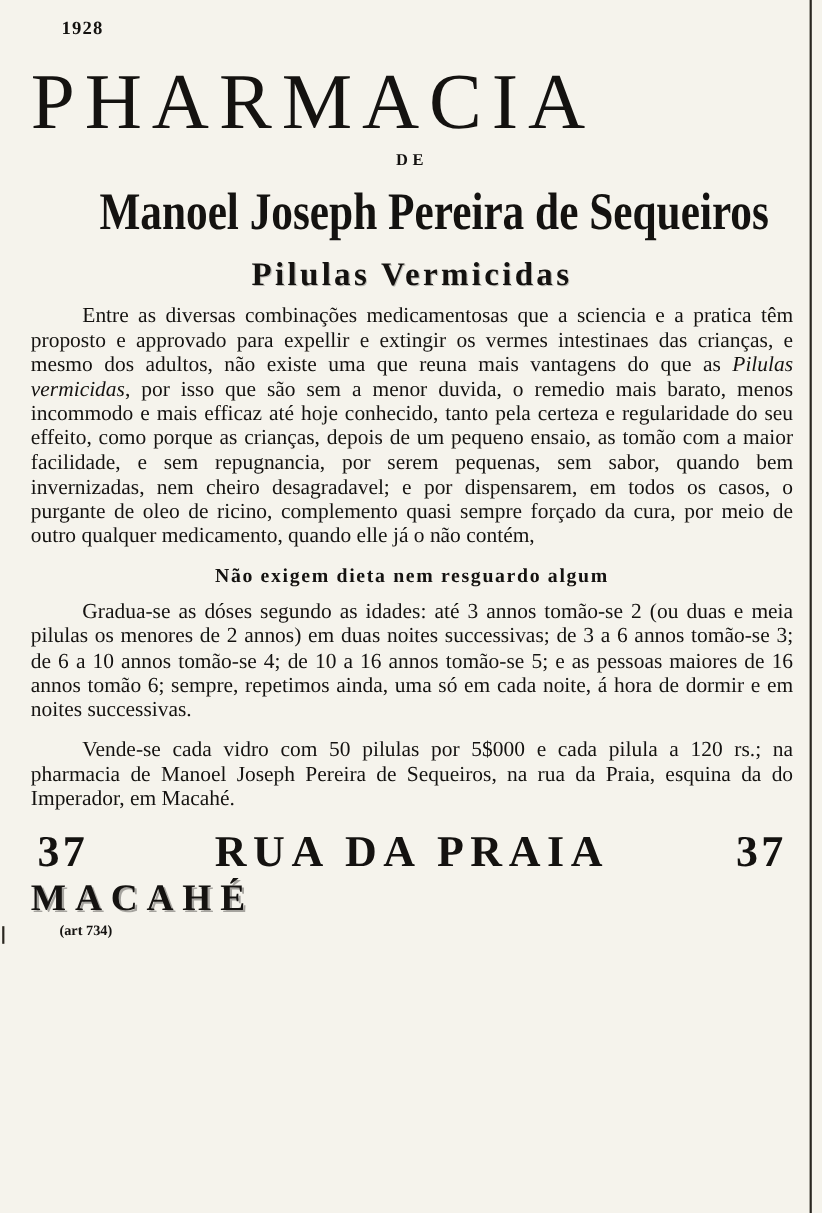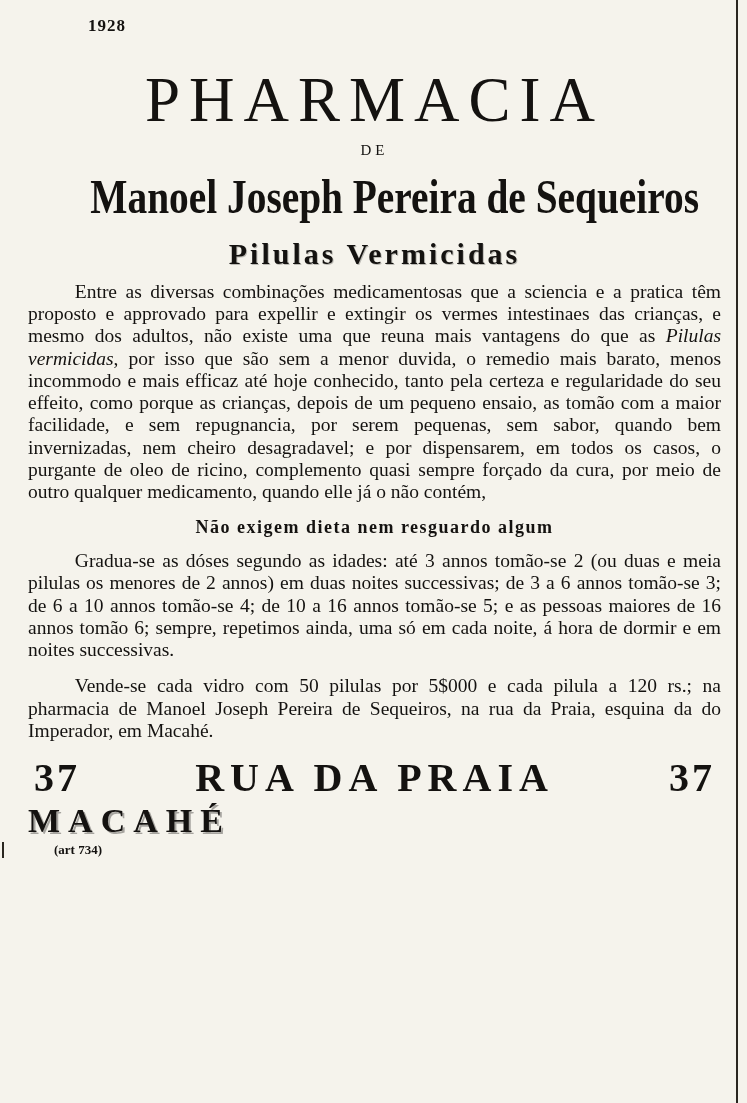--- a/index.html
+++ b/index.html
@@ -43,42 +43,40 @@
     height: 26px;
     margin-bottom: 8px;
   }
   .page-num {
     position: absolute;
     left: 28px;
     top: 2px;
     font-size: 17px;
     font-weight: bold;
     letter-spacing: 1px;
-    margin-left: 32px;
   }
   .running-head {
     display: block;
     text-align: center;
     font-size: 15px;
     font-weight: bold;
     letter-spacing: 3px;
     padding-top: 3px;
   }
   .main-title {
-    text-align: center;
-    font-size: 63px;
+    font-size: 72px;
     line-height: 1;
     letter-spacing: 9px;
-    margin: 29px 0 6px 0;
+    margin: 16px 0 6px 0;
     font-weight: normal;
   }
   .de-line {
     text-align: center;
     font-size: 15px;
-    font-weight: normal;
+    font-weight: bold;
     letter-spacing: 4px;
     margin: 10px 0 8px 0;
   }
   .proprietor {
     text-align: center;
     font-size: 48px;
     font-weight: bold;
     line-height: 1;
     margin: 14px 0 6px 0;
     transform: scaleX(0.82);

